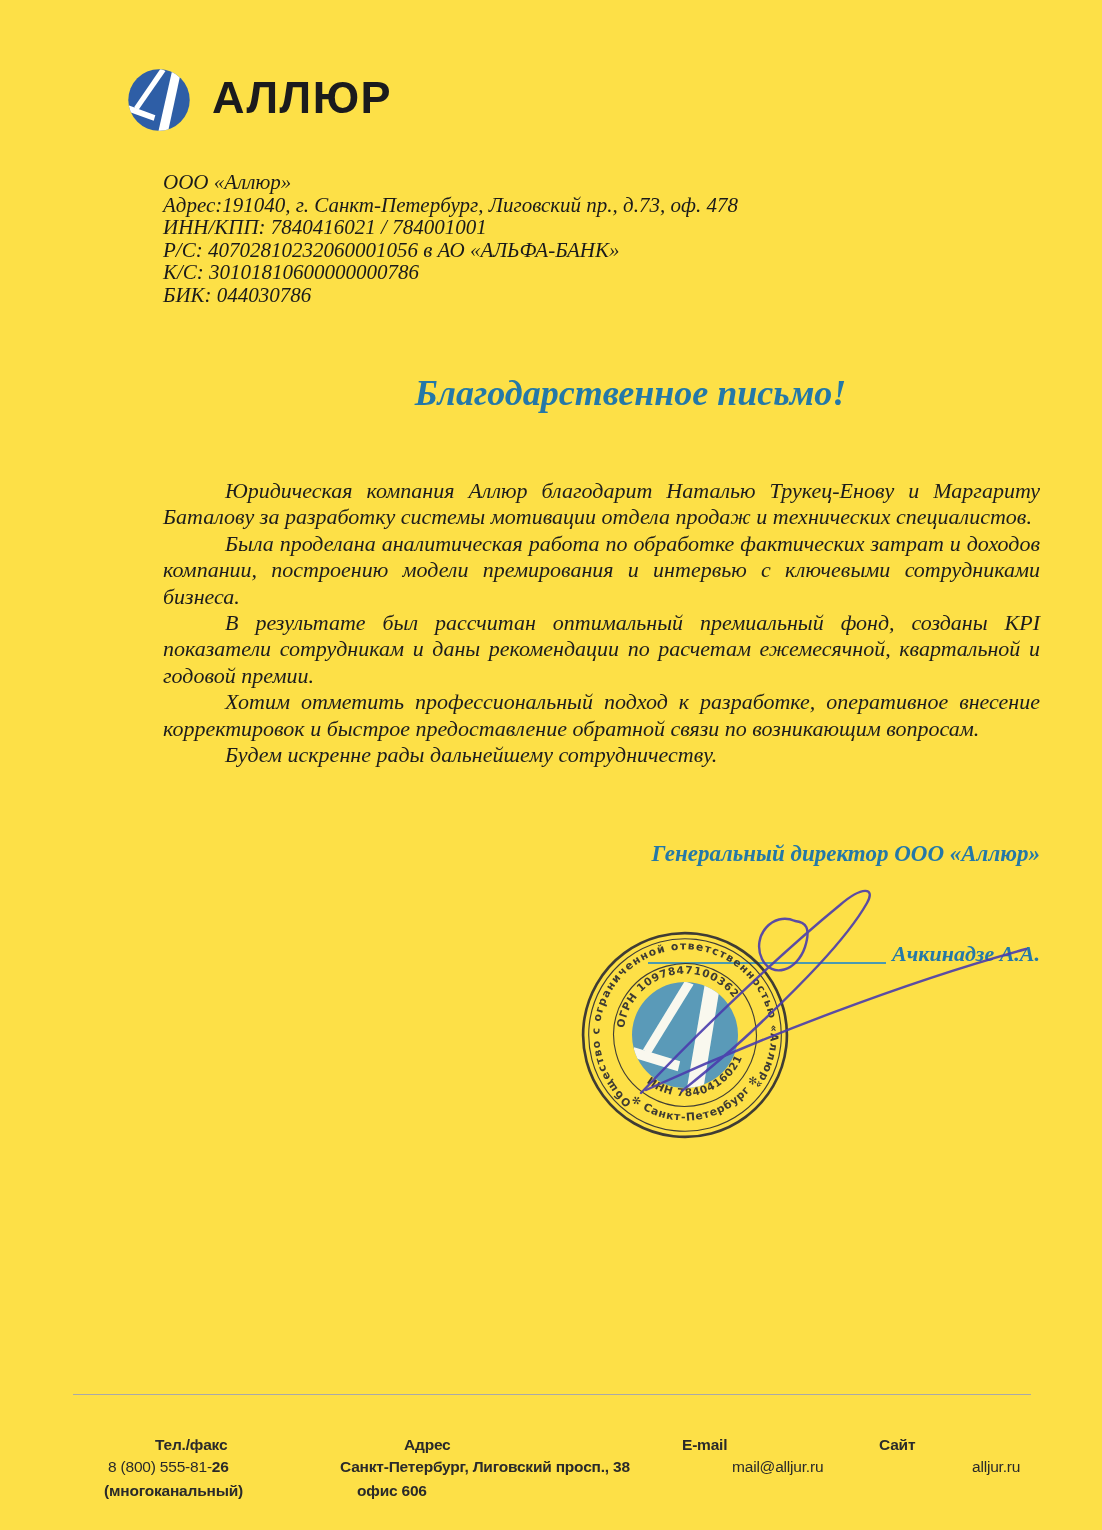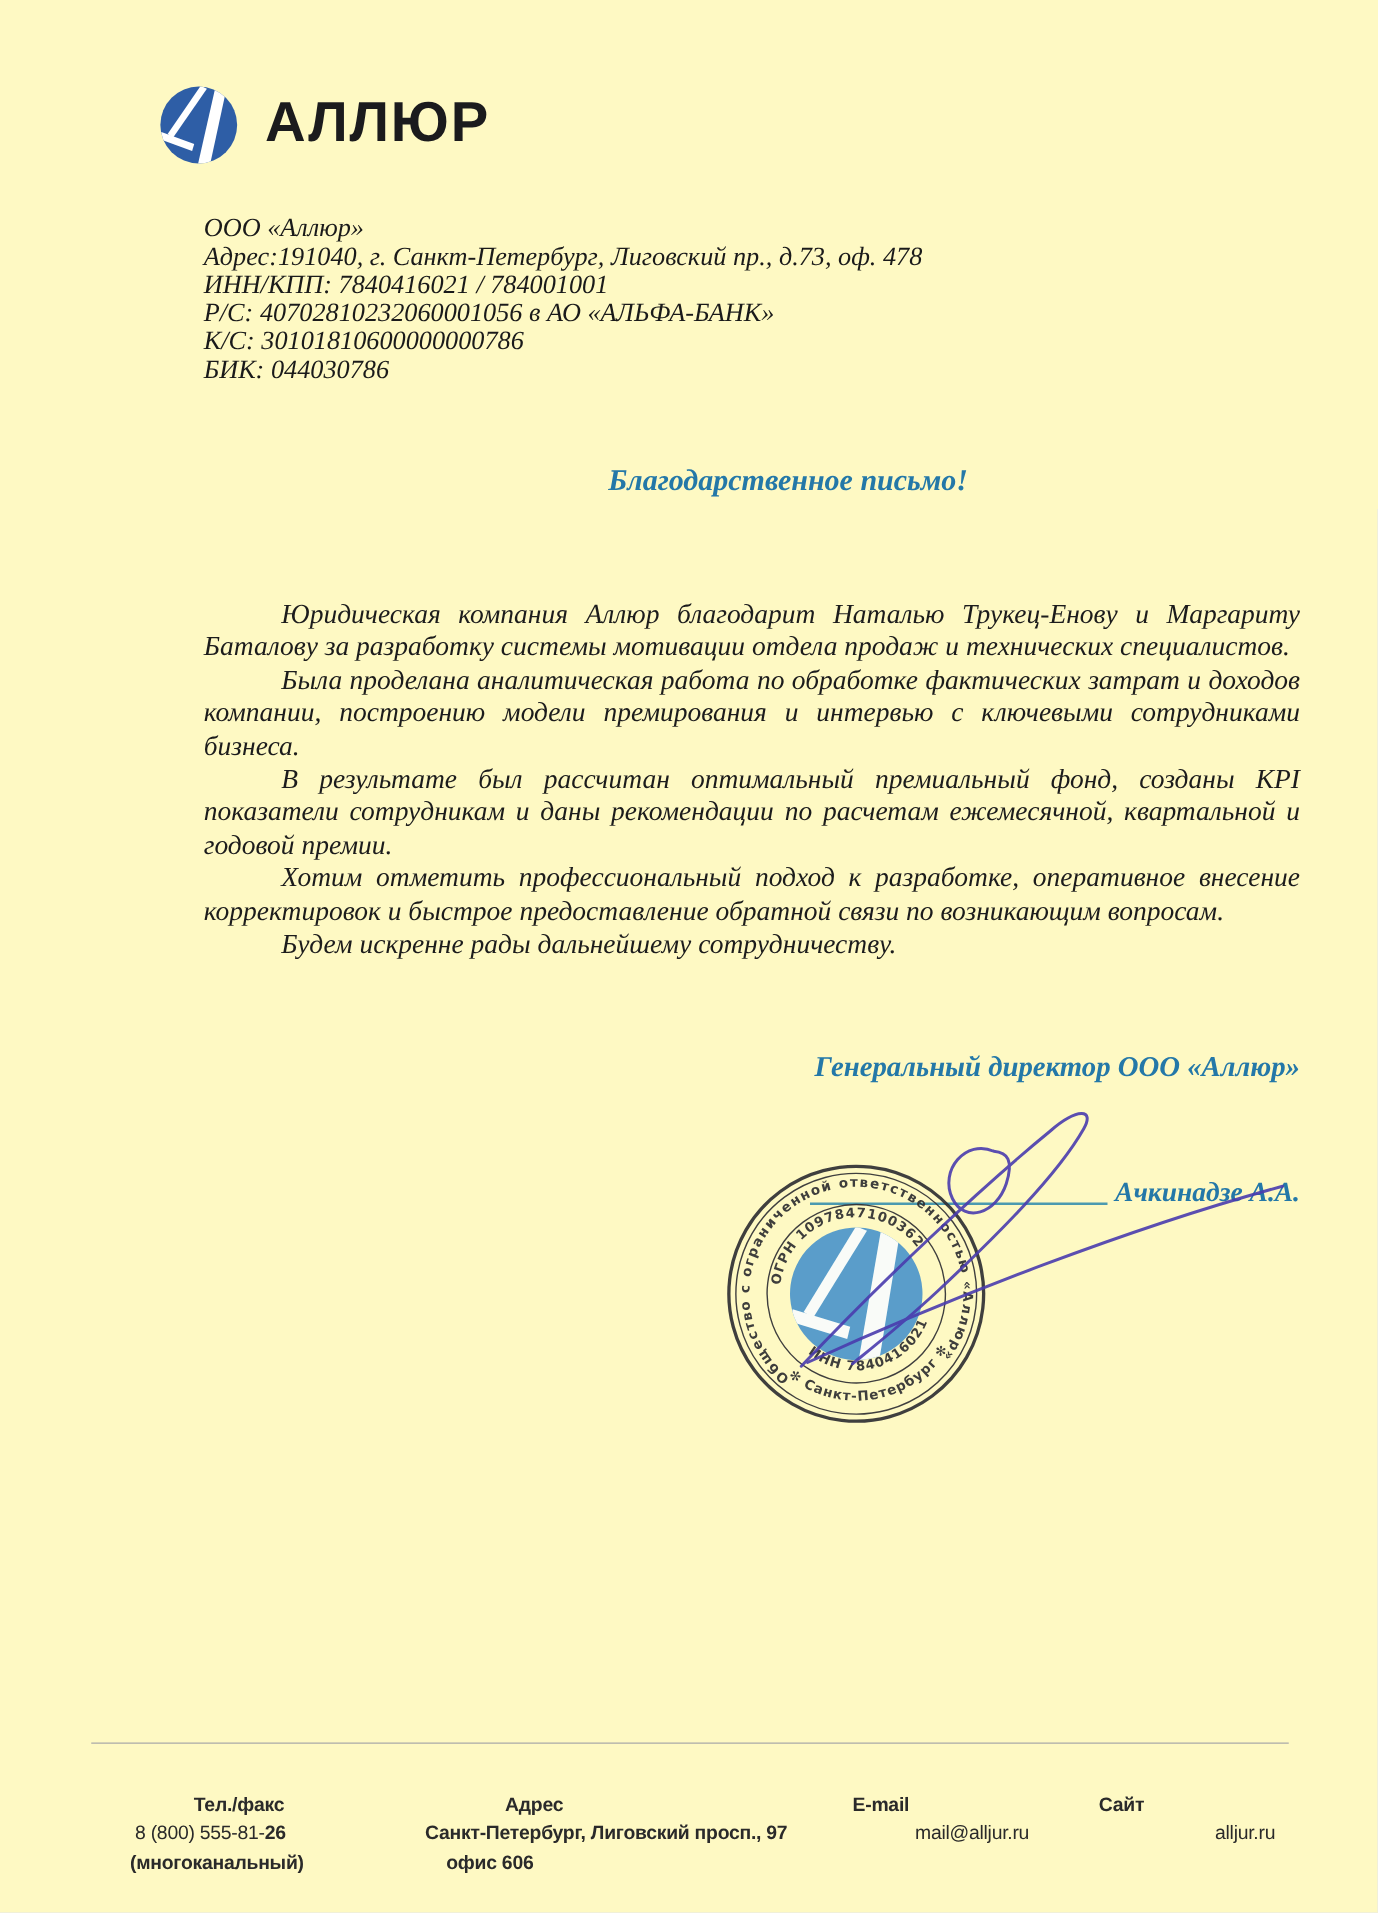--- a/index.html
+++ b/index.html
@@ -1,35 +1,35 @@
 <!DOCTYPE html>
 <html><head>
 <meta charset="utf-8">
 <style>
   html,body { margin:0; padding:0; background:#e8e8e8; }
   .page {
     position:relative; width:1102px; height:1530px; margin:0 auto;
-    background:#fef9c3; overflow:hidden;
+    background:#fde047; overflow:hidden;
     font-family:"Liberation Serif","DejaVu Serif",serif; color:#1d1d1d;
   }
   
   .logo-mark { position:absolute; left:127px; top:66px; width:64px; height:68px; }
   .logo-word {
     position:absolute; left:212px; top:72px;
     font-family:"Liberation Sans",sans-serif; font-weight:bold;
     font-size:45px; line-height:52px; letter-spacing:1.5px; color:#1b1b1d;
   }
   
   .company { position:absolute; left:163px; top:171px; font-style:italic;
              font-size:21px; line-height:22.6px; color:#1a1a1a; white-space:nowrap; }
   
   .title {
     position:absolute; left:163px; top:372px; width:877px; margin:0;
     box-sizing:border-box; padding-left:58px; text-align:center;
-    font-style:italic; font-weight:bold; font-size:24px; color:#2478a8;
+    font-style:italic; font-weight:bold; font-size:36px; color:#2478a8;
   }
   
   .body { position:absolute; left:163px; top:478px; width:877px;
           font-style:italic; font-size:22px; line-height:26.4px;
           text-align:justify; color:#1c1c1c; }
   .body p { margin:0; text-indent:62px; }
   
   .sig-pos  { position:absolute; right:62px; top:841px; font-style:italic;
               font-weight:bold; font-size:23px; color:#2478a8; white-space:nowrap; }
   .sig-name { position:absolute; right:62px; top:941px; font-style:italic;
@@ -150,21 +150,21 @@
     </g>
   </svg>
 
   <div class="footer-rule"></div>
 
   <div class="f-item f-bold f-tel-label">Тел./факс</div>
   <div class="f-item f-tel-value"><span>8 (800) 555-81-</span><span class="f-bold">26</span></div>
   <div class="f-item f-bold f-tel-note">(многоканальный)</div>
 
   <div class="f-item f-bold f-addr-label">Адрес</div>
-  <div class="f-item f-bold f-addr-1">Санкт-Петербург, Лиговский просп., 97</div>
+  <div class="f-item f-bold f-addr-1">Санкт-Петербург, Лиговский просп., 38</div>
   <div class="f-item f-bold f-addr-2">офис 606</div>
 
   <div class="f-item f-bold f-email-label">E-mail</div>
   <div class="f-item f-email-value">mail@alljur.ru</div>
 
   <div class="f-item f-bold f-site-label">Сайт</div>
   <div class="f-item f-site-value">alljur.ru</div>
 
 </div>
 

